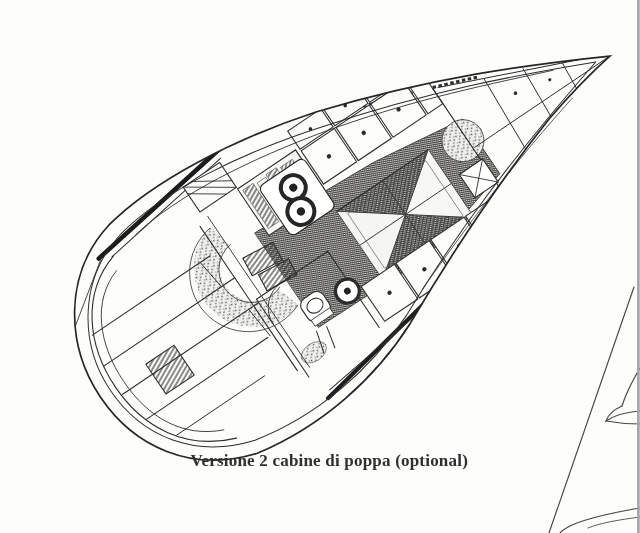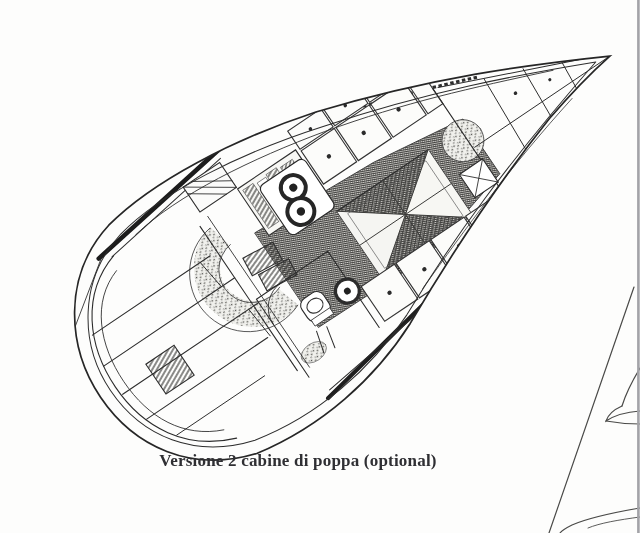--- a/index.html
+++ b/index.html
@@ -4,21 +4,21 @@
 <style>
   html,body{margin:0;padding:0;background:#e9e9e9;}
   #page{
     position:relative;width:640px;height:533px;overflow:hidden;
     background:#fdfdfc;
     font-family:"Liberation Serif", serif;
   }
   #plan-svg{position:absolute;left:0;top:0;}
   .caption{
     position:absolute;left:128px;top:450px;width:340px;
-    text-align:center;
+    text-align:right;
     font-weight:bold;font-size:17px;line-height:1.25;
     color:#2f2f33;letter-spacing:.2px;
   }
 </style>
 </head>
 <body>
 
 <div id="page">
 
   <svg id="plan-svg" width="640" height="533" viewBox="0 0 640 533">

